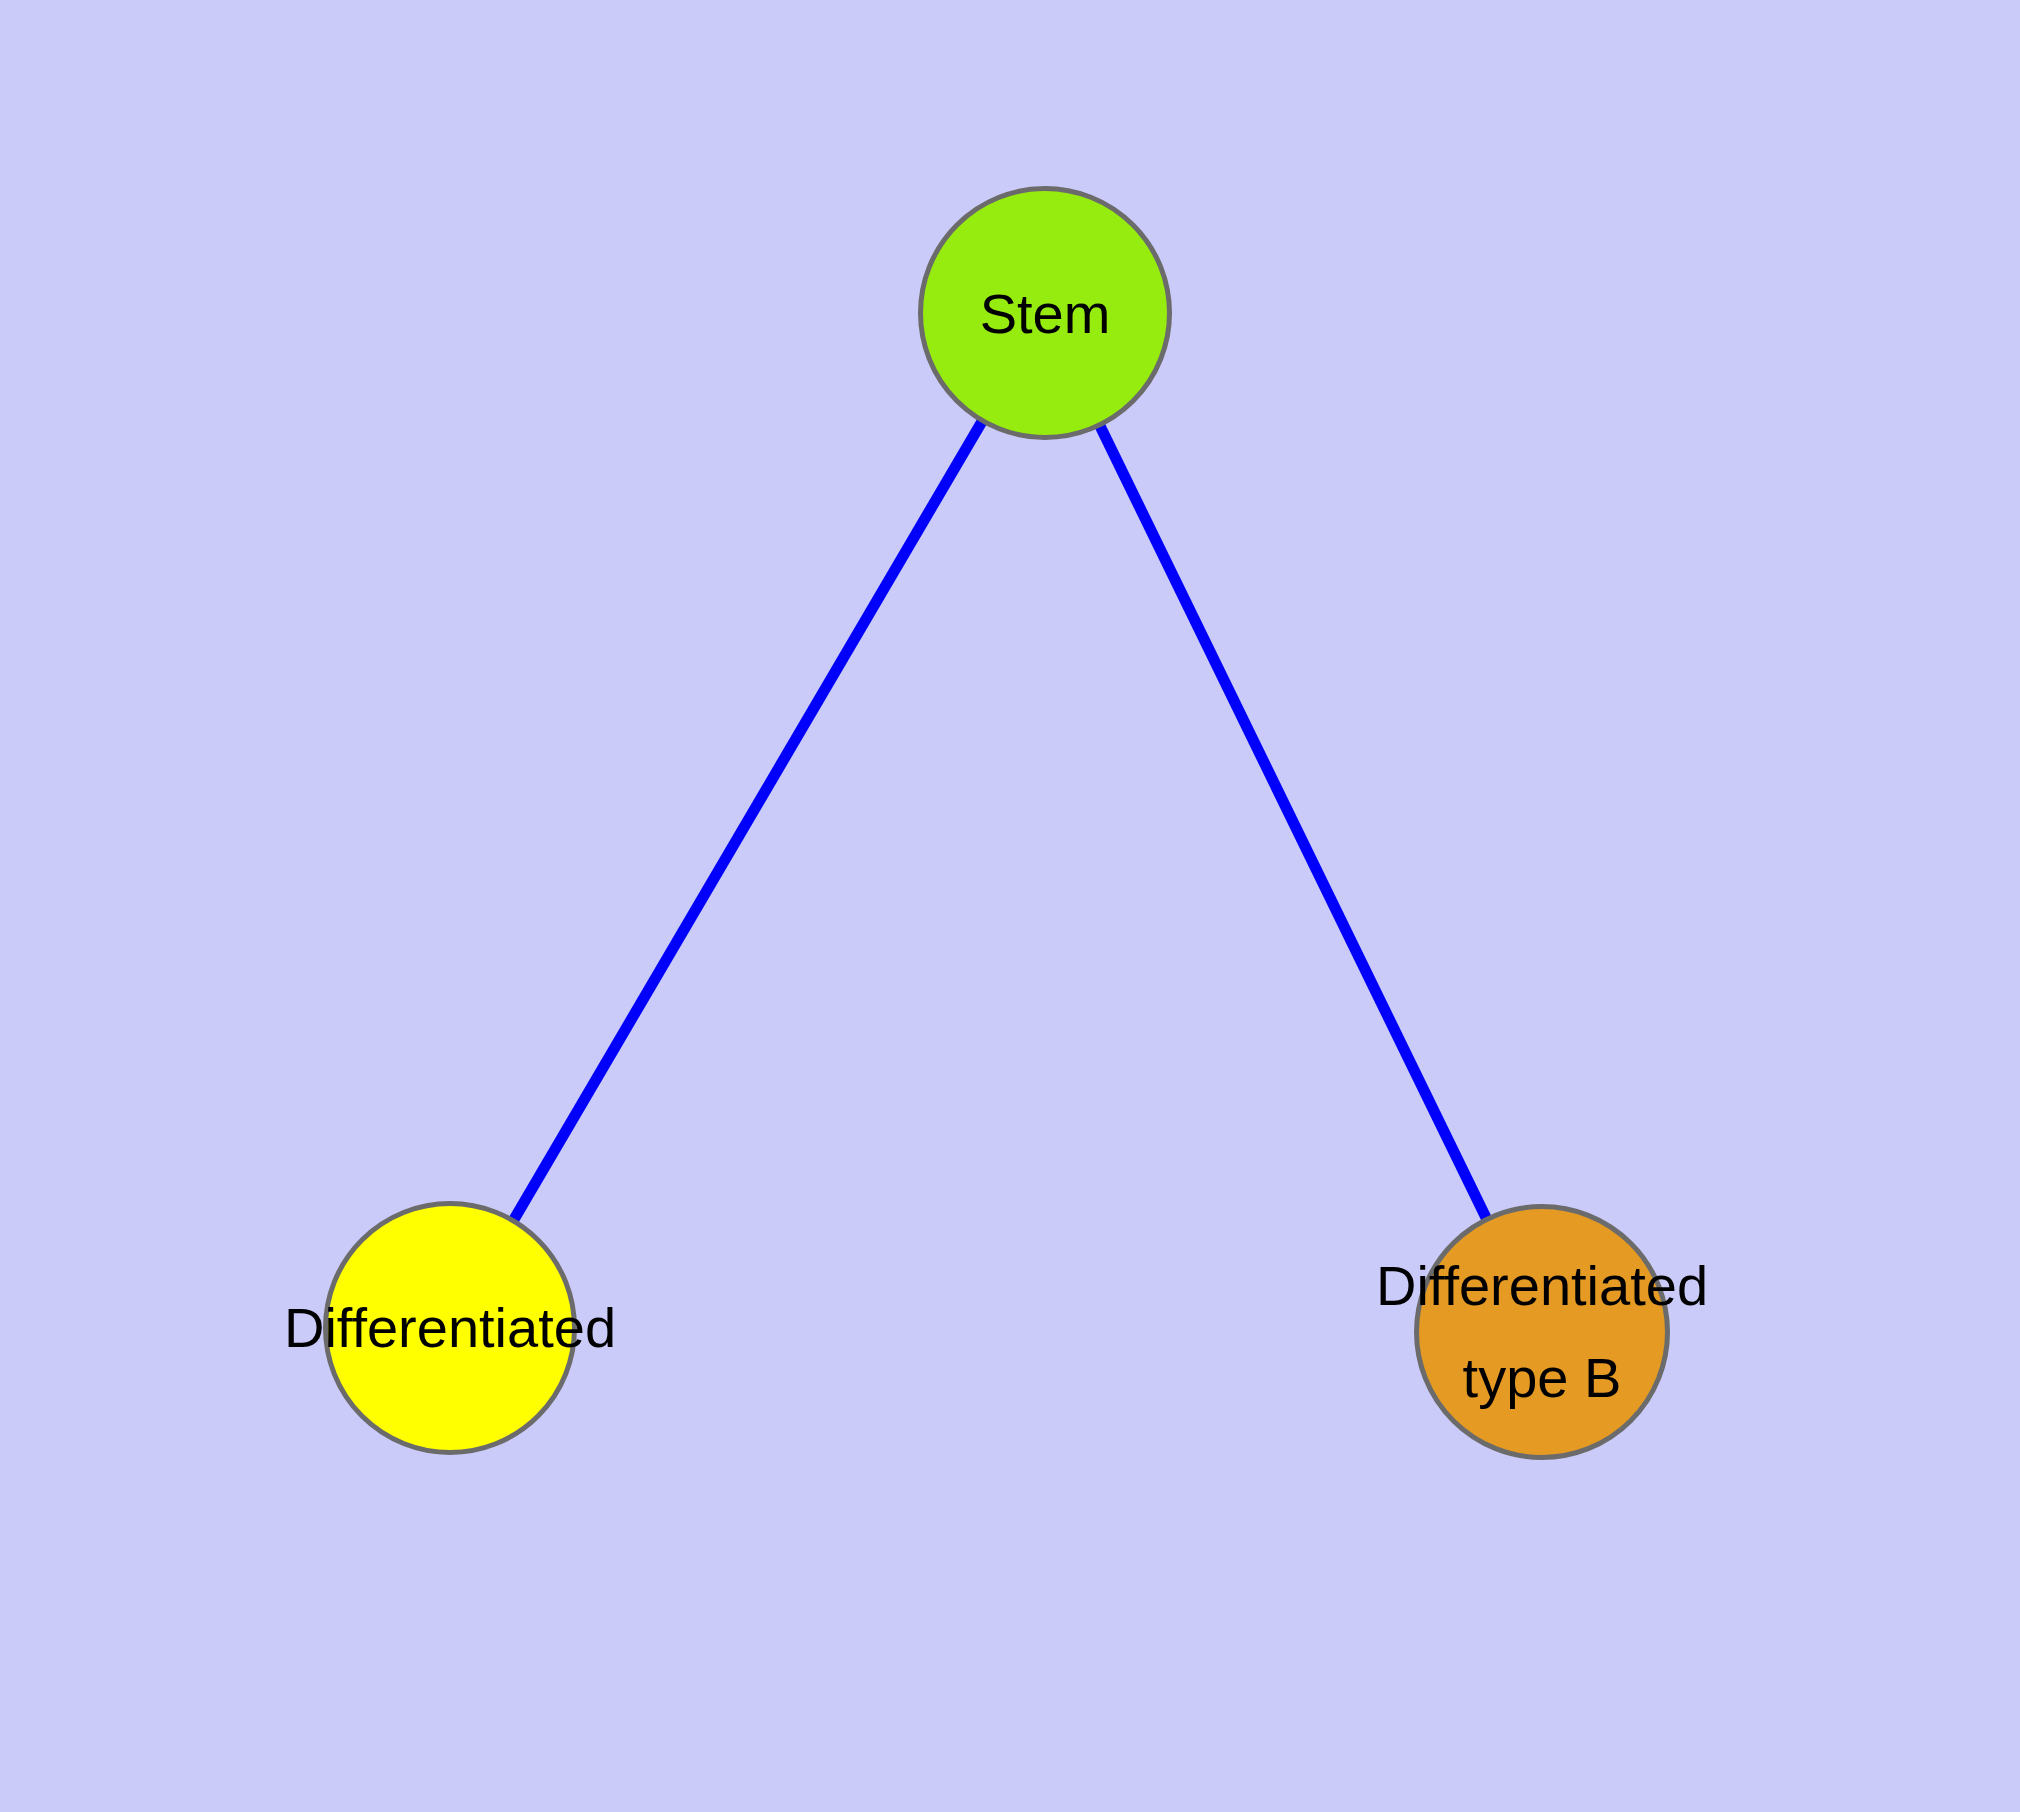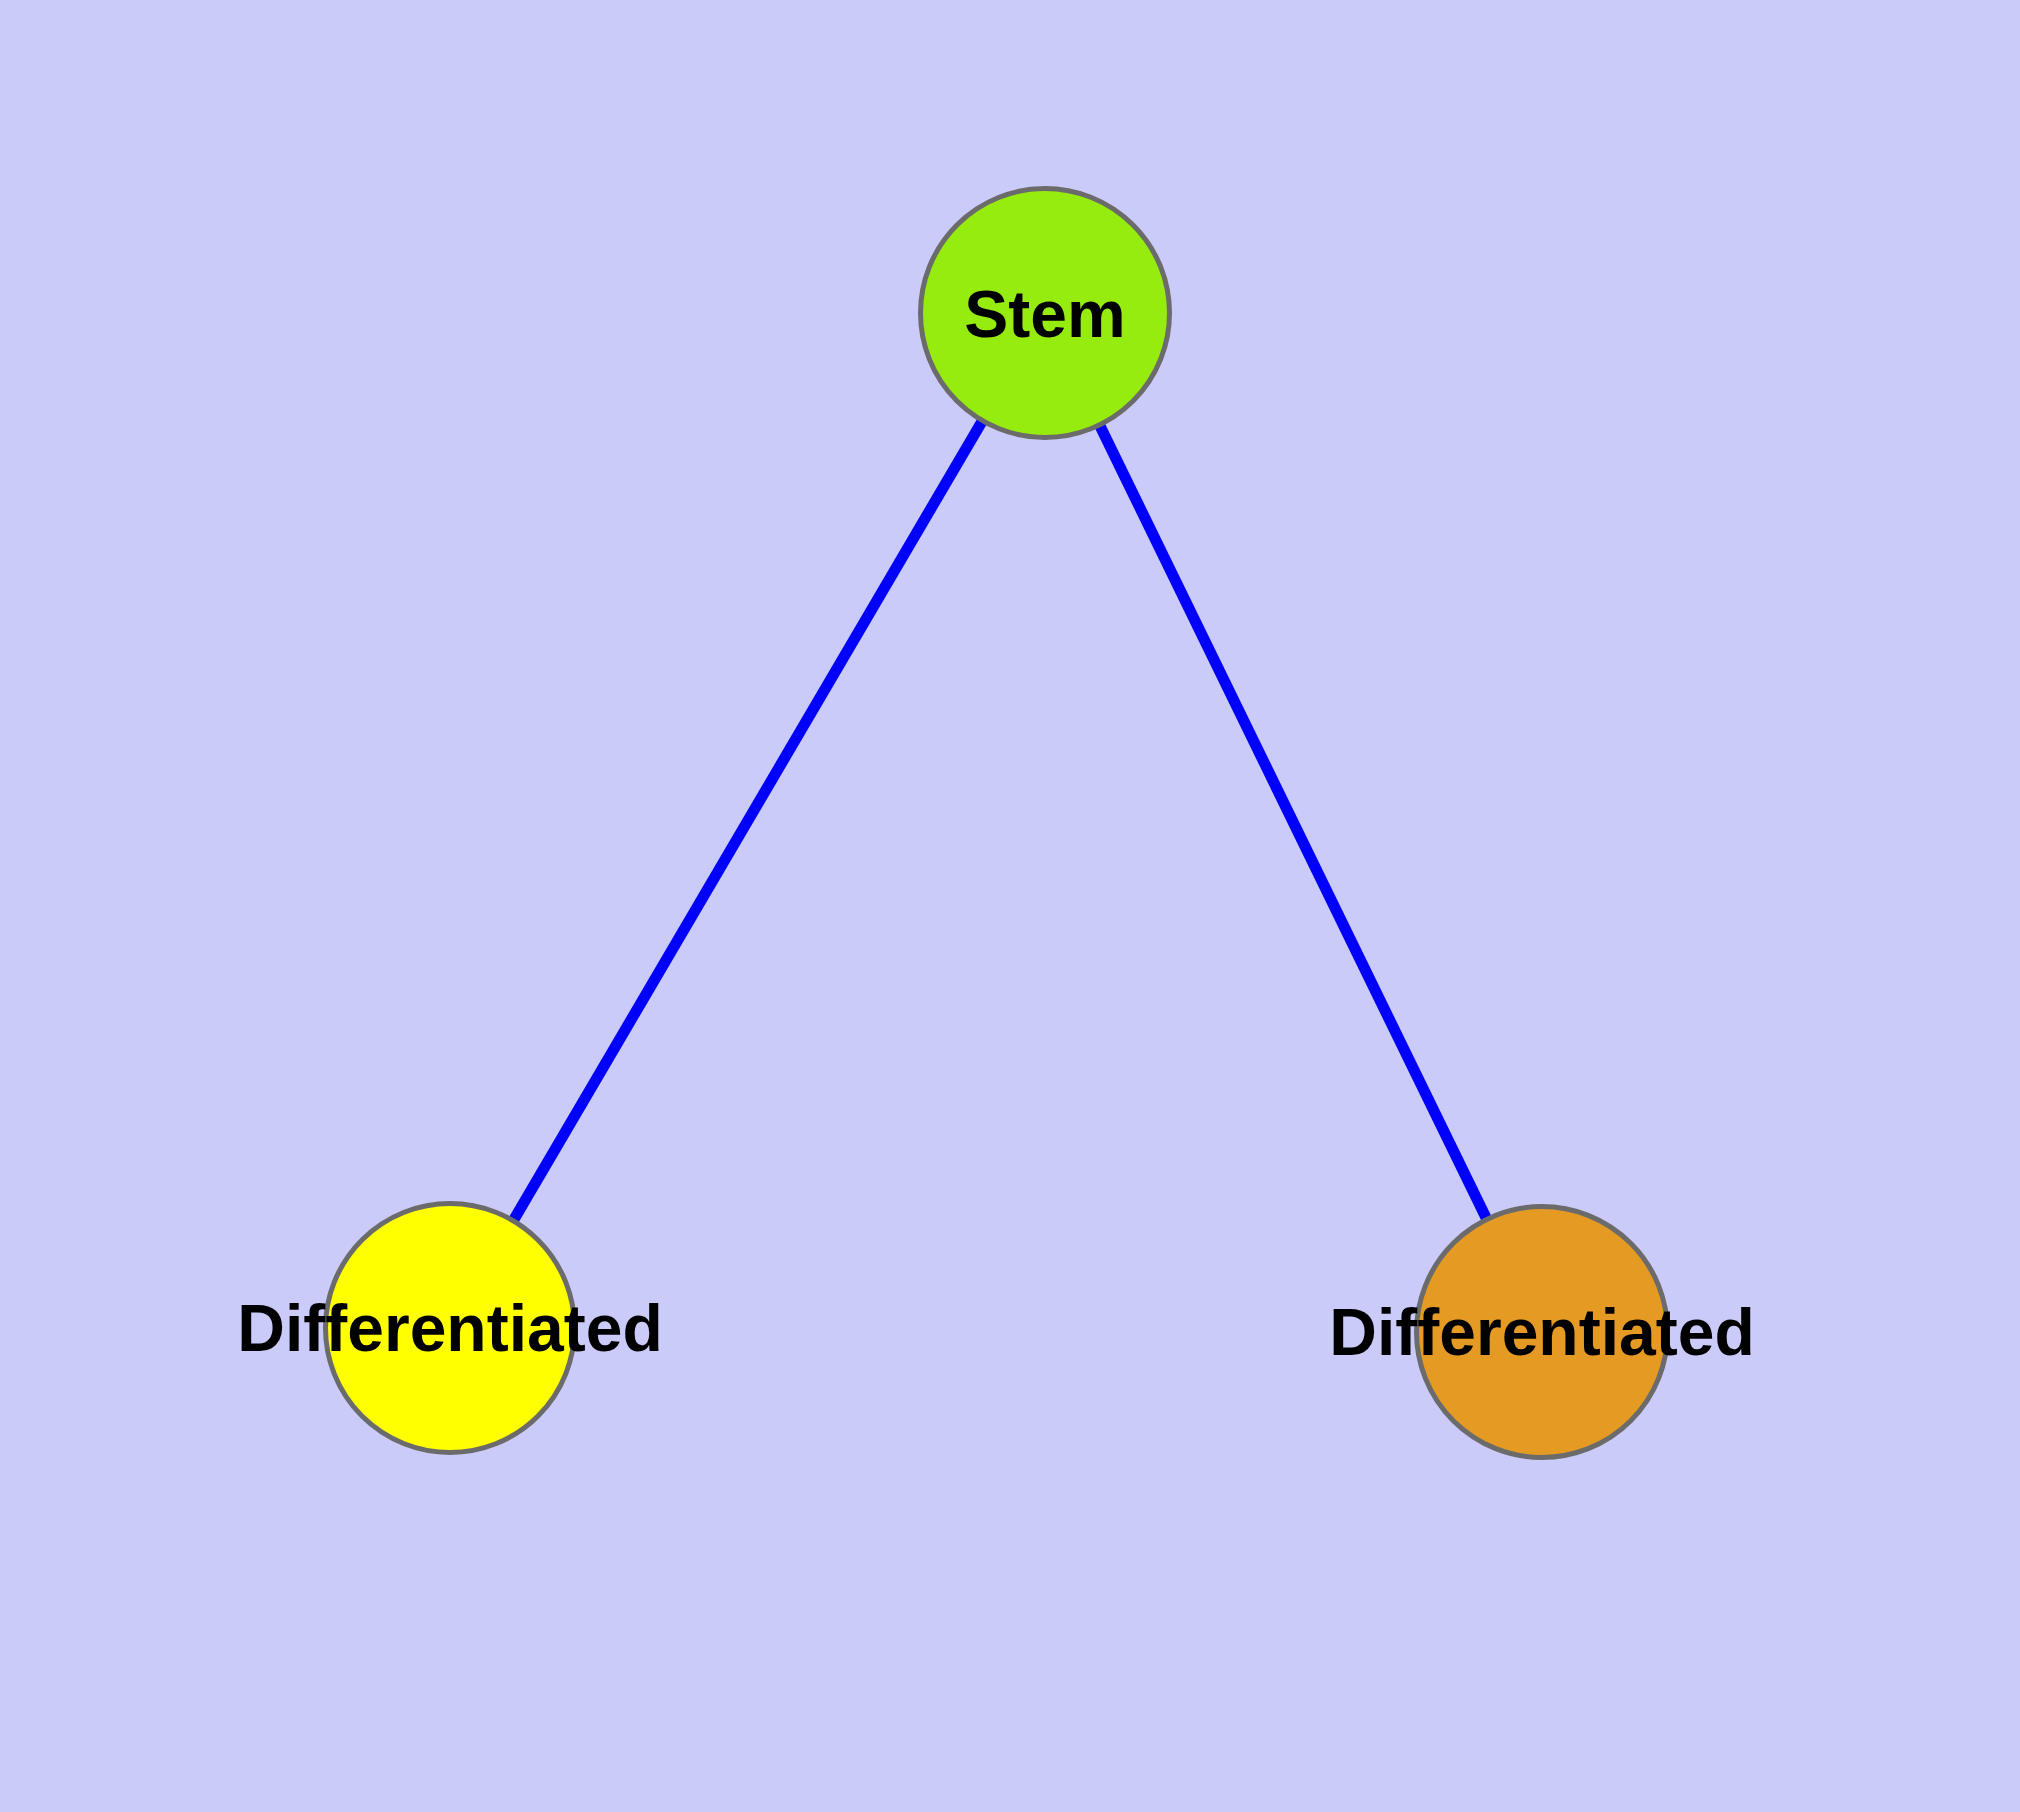--- a/index.html
+++ b/index.html
@@ -27,22 +27,22 @@
     border-radius: 50%;
     border: 5.1px solid #6b6b6b;
     z-index: 2;
   }
   .node-label {
     position: absolute;
     transform: translate(-50%, -50%);
     z-index: 3;
     text-align: center;
     color: #000000;
-    font-weight: bold;
-    font-size: 66px;
+    font-weight: normal;
+    font-size: 56px;
     line-height: 92px;
     white-space: nowrap;
   }
 </style>
 </head>
 <body>
 
 <div id="canvas" style="background-color: rgb(203, 203, 250);">
 
   <svg class="edges" width="2021" height="1812" viewBox="0 0 2384 2138">
@@ -59,16 +59,17 @@
   <div class="node-label" style="left:1045px; top:314px;">
     <div>Stem</div>
   </div>
 
   <div class="node-label" style="left:450px; top:1328px;">
     <div>Differentiated</div>
   </div>
 
   <div class="node-label" style="left:1542px; top:1332px;">
     <div>Differentiated</div>
+    <div>type B</div>
   </div>
 
 </div>
 
 
 </body></html>

